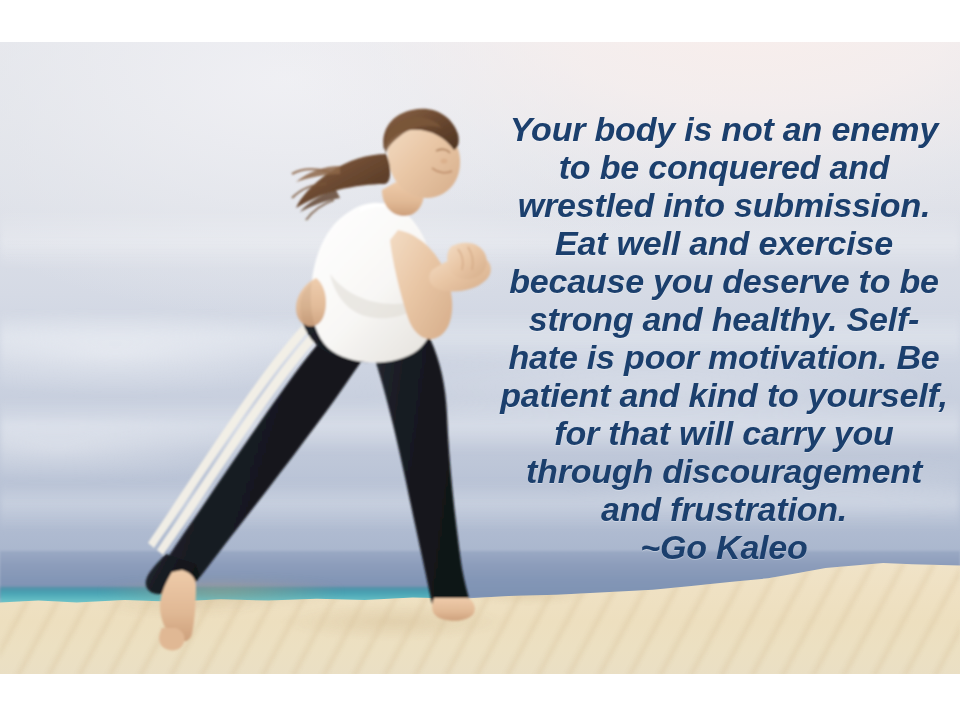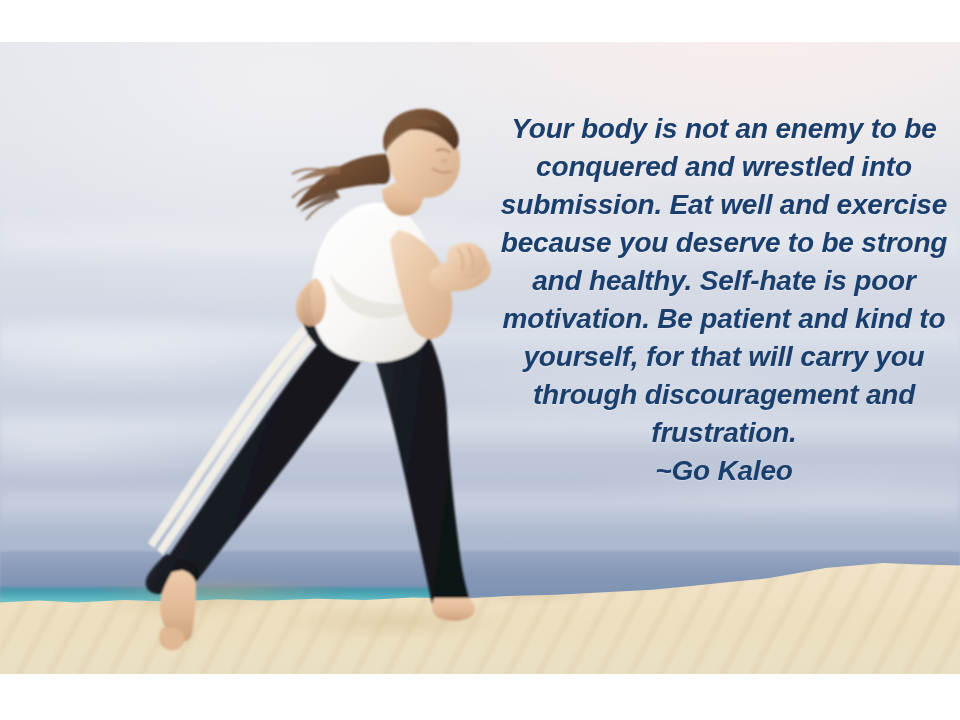--- a/index.html
+++ b/index.html
@@ -157,21 +157,21 @@
 
   
   #quote-block {
     position: absolute;
     left: 500px;
     top: 72px;
     width: 448px;
     text-align: center;
     font-weight: bold;
     font-style: italic;
-    font-size: 28px;
+    font-size: 34px;
     line-height: 38px;
     letter-spacing: -0.2px;
     color: #1b3f6d;
     text-shadow: 0 1px 0 rgba(255,255,255,0.32);
     white-space: pre-line;
   }
   #attribution {
     display: block;
     text-align: center;
   }

